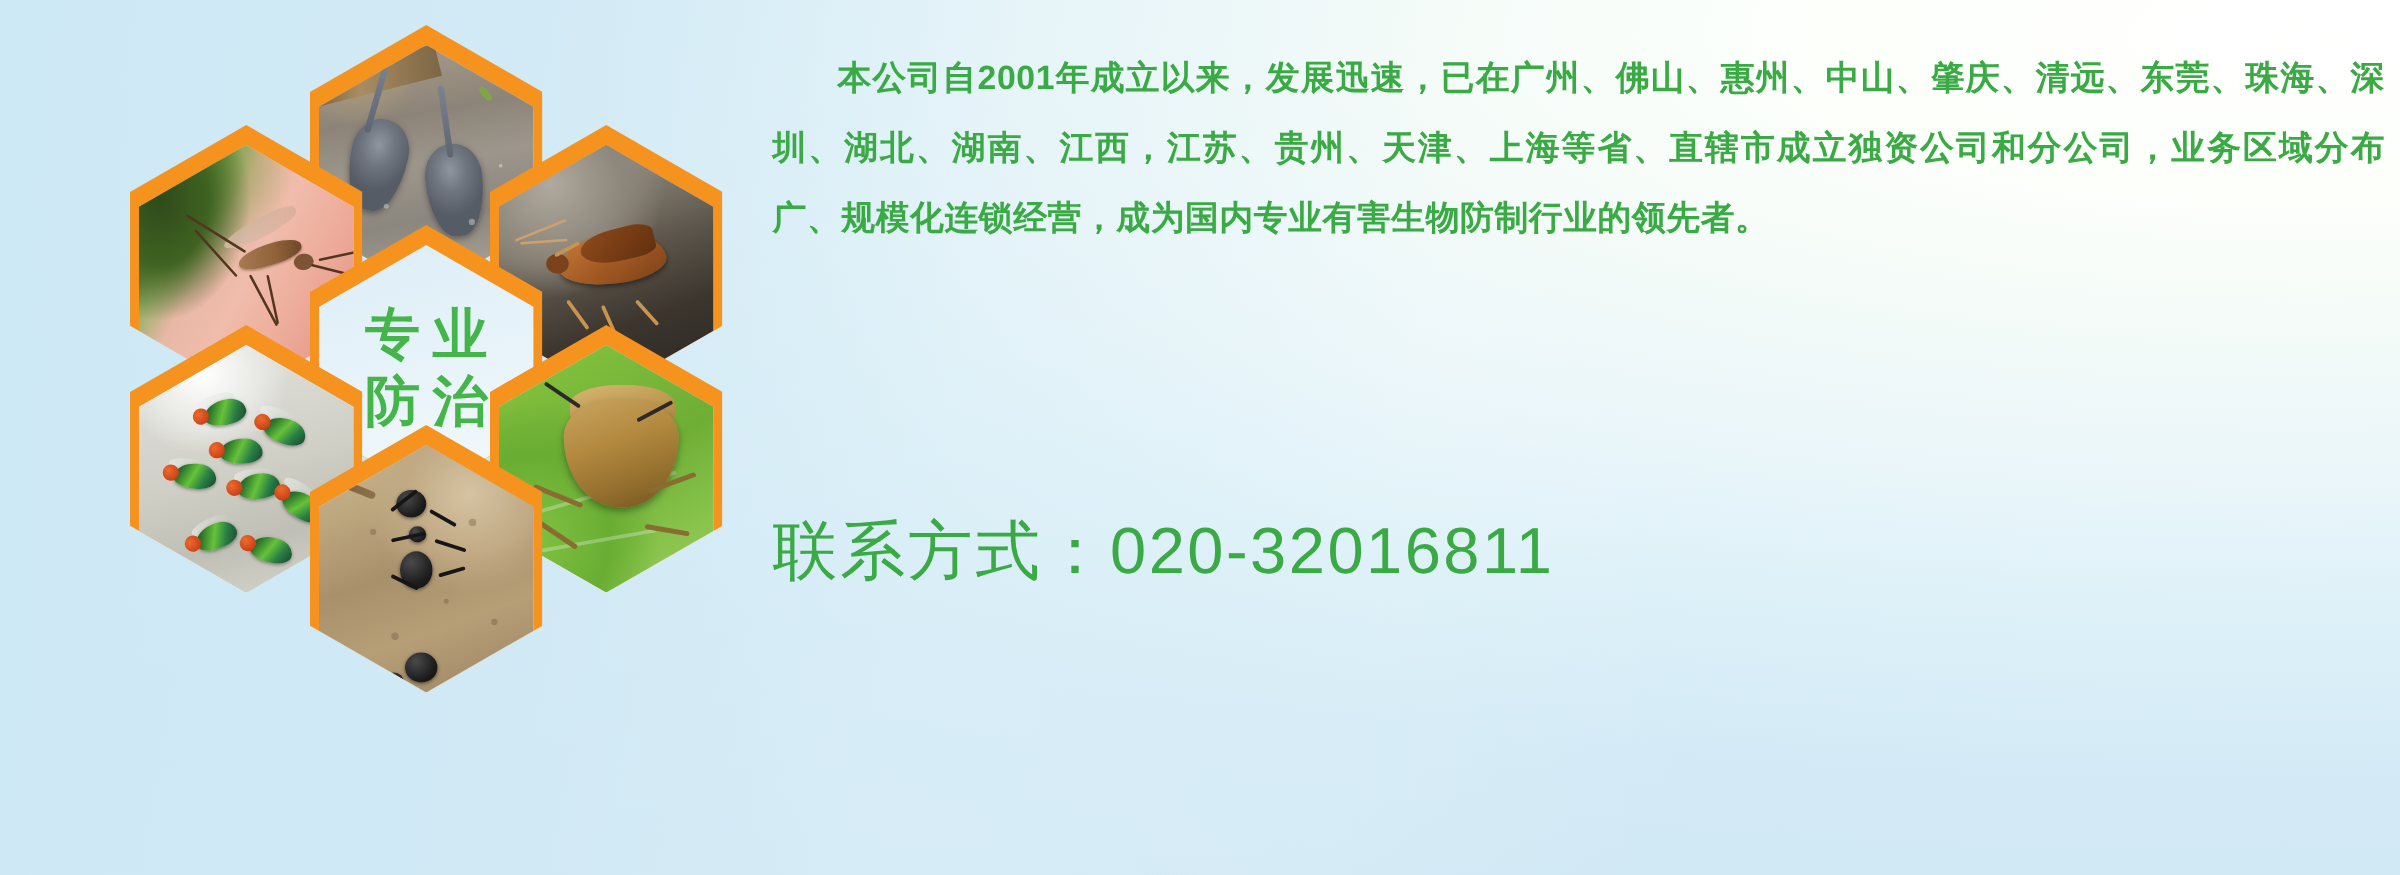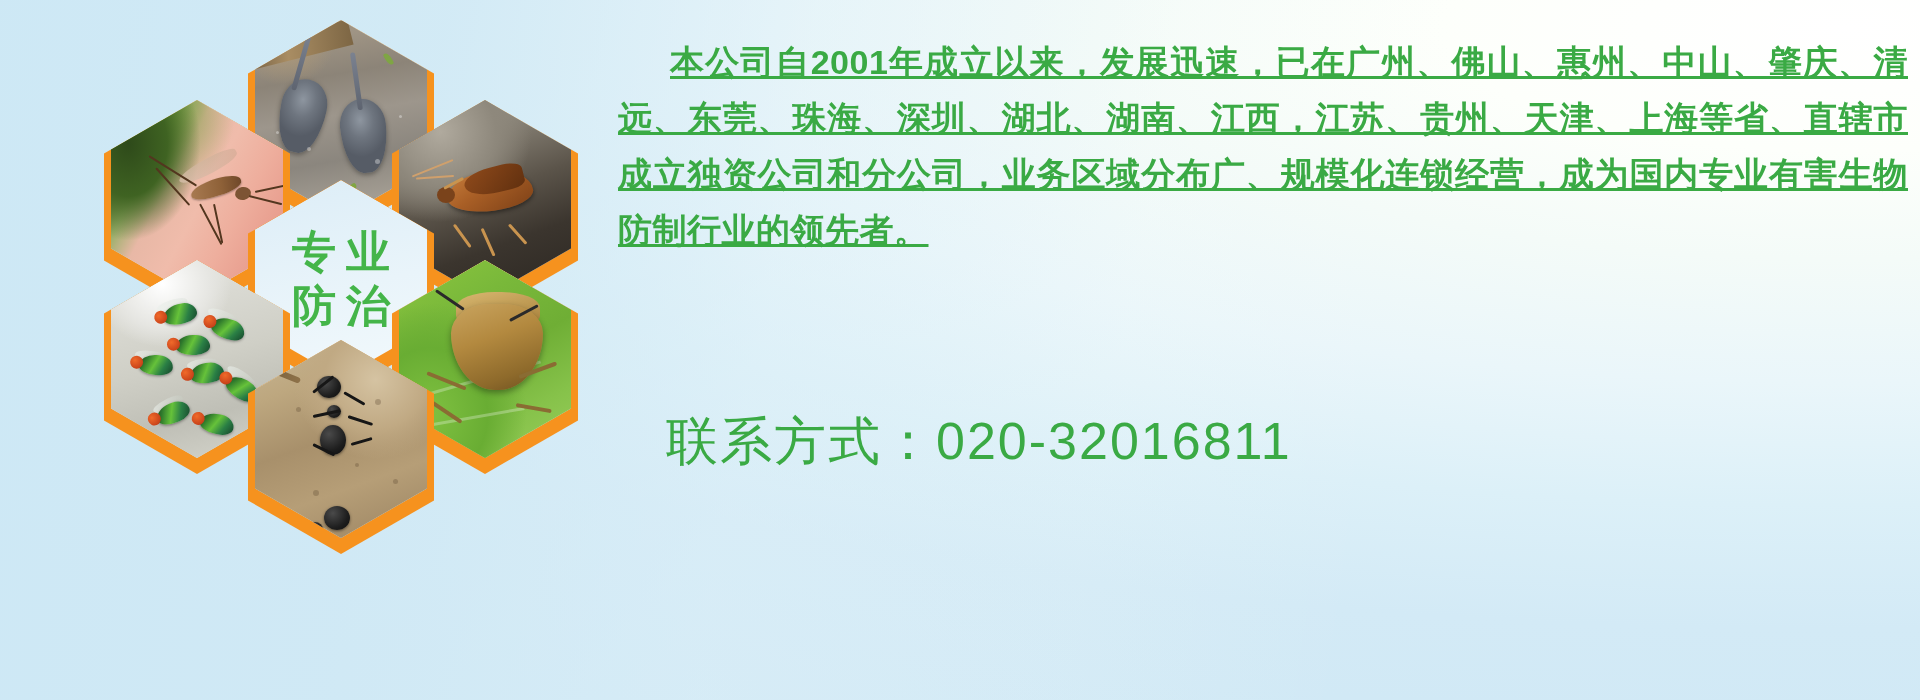--- a/index.html
+++ b/index.html
@@ -28,21 +28,21 @@
     position: absolute;
     left: 96px; top: 8px;
     width: 490px; height: 560px;
   }
   .hex {
     position: absolute;
     width: 186px; height: 214px;
     -webkit-clip-path: polygon(50% 0%, 100% 25%, 100% 75%, 50% 100%, 0% 75%, 0% 25%);
     clip-path: polygon(50% 0%, 100% 25%, 100% 75%, 50% 100%, 0% 75%, 0% 25%);
     background: #f6921e;
-    display: flex; align-items: flex-start; justify-content: center;
+    display: flex; align-items: flex-end; justify-content: center;
   }
   .hex-inner {
     width: 172px; height: 198px;
     -webkit-clip-path: polygon(50% 0%, 100% 25%, 100% 75%, 50% 100%, 0% 75%, 0% 25%);
     clip-path: polygon(50% 0%, 100% 25%, 100% 75%, 50% 100%, 0% 75%, 0% 25%);
     position: relative;
     overflow: hidden;
     background: #cfe8f5;
   }
   
@@ -255,42 +255,40 @@
   }
 
   
   #copy {
     position: absolute;
     left: 618px; top: 34px;
     width: 1290px;
   }
   #paragraph {
     color: #3aaa44;
-    font-size: 34px;
+    font-size: 27px;
     font-weight: bold;
     line-height: 56px;
     text-indent: 52px;
     letter-spacing: 0.5px;
     text-align: justify;
     text-justify: inter-character;
-    text-decoration: underline;
   }
   #contact {
     position: absolute;
     left: 618px; top: 405px;
     width: 1290px;
     color: #3aaa44;
   }
   .contact-line1 {
     font-size: 52px;
     font-weight: normal;
     letter-spacing: 2px;
     line-height: 72px;
     white-space: nowrap;
-    margin-left: 48px;
   }
   .contact-line2 {
     font-size: 52px;
     font-weight: normal;
     letter-spacing: 2px;
     line-height: 72px;
     padding-left: 290px;
     white-space: nowrap;
   }
 </style>

